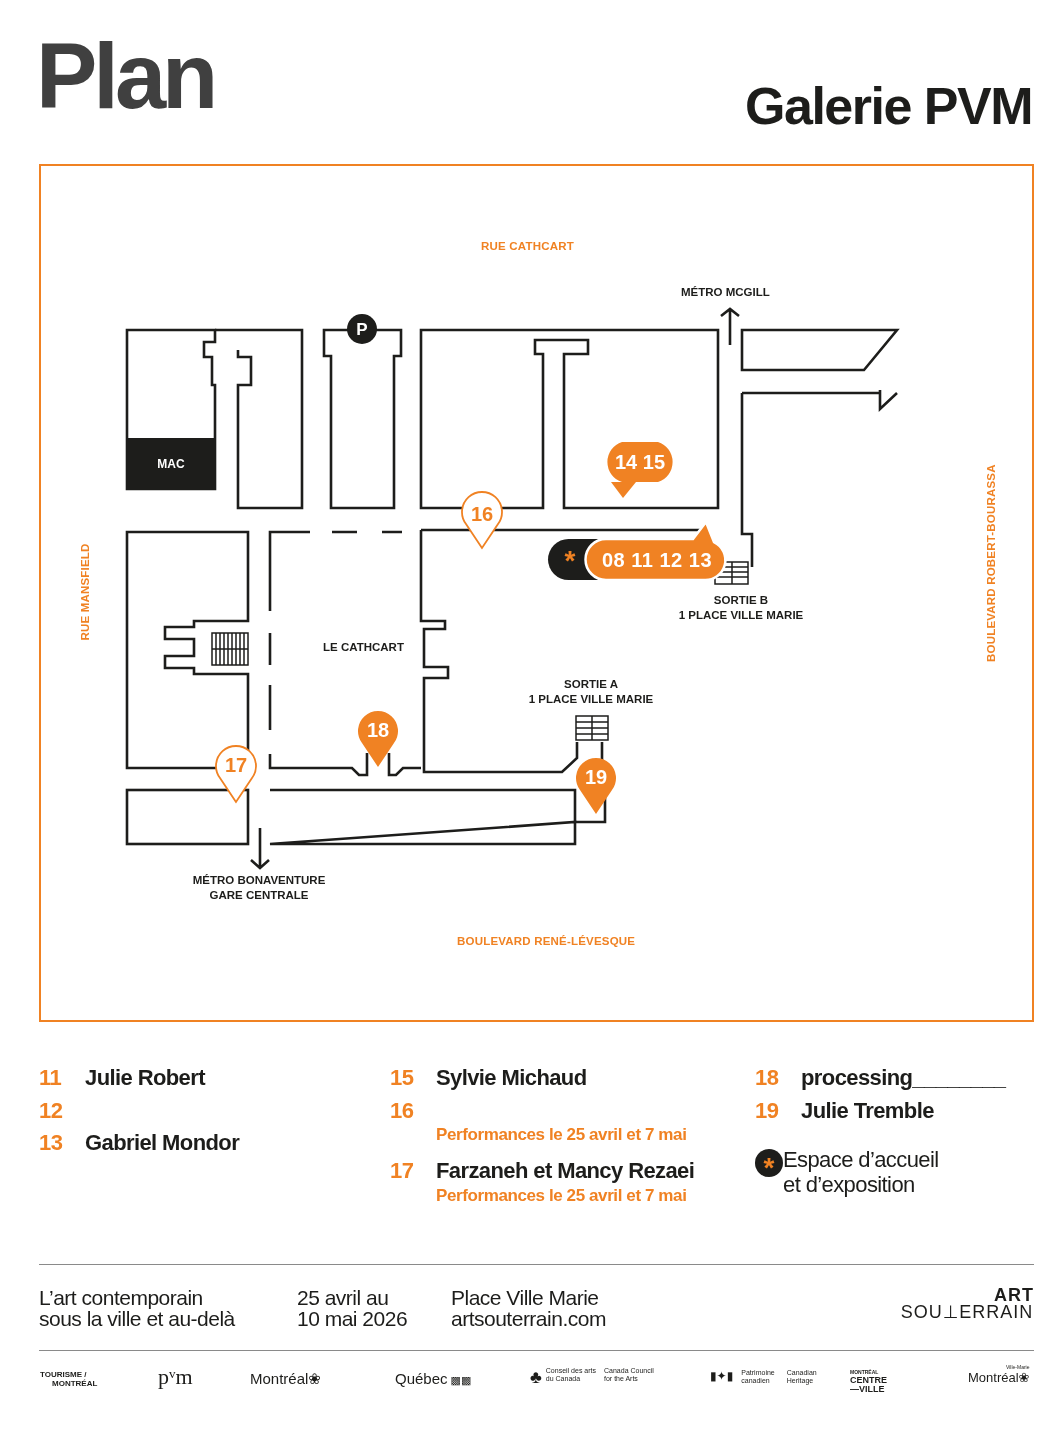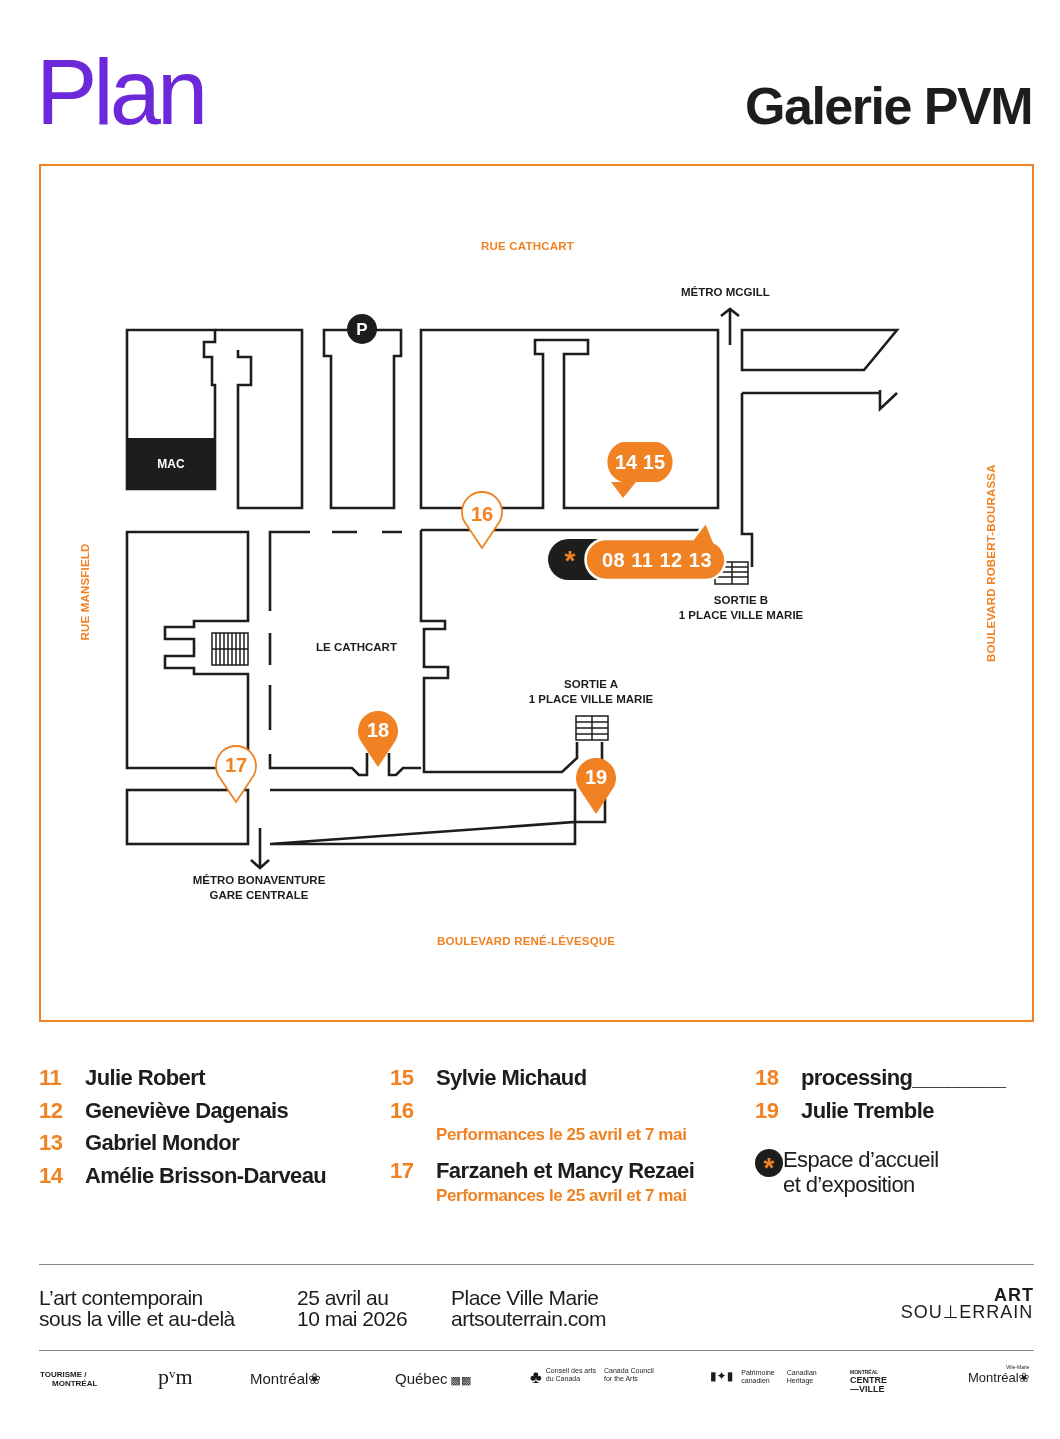--- a/index.html
+++ b/index.html
@@ -1,18 +1,18 @@
 <!DOCTYPE html>
 <html><head>
 <meta charset="utf-8">
 <style>
   * { box-sizing: border-box; margin: 0; padding: 0; }
   body { width: 1060px; height: 1439px; background: #ffffff; font-family: "Liberation Sans", sans-serif; color: #1d1d1b; position: relative; overflow: hidden; }
   .abs { position: absolute; }
-  #title { left: 36px; top: 46px; font-size: 92px; font-weight: normal; color: #6d28d9; letter-spacing: -4px; line-height: 1; }
+  #title { left: 36px; top: 30px; font-size: 92px; font-weight: bold; color: #404040; letter-spacing: -4px; line-height: 1; }
   #gallery { right: 28px; top: 80px; font-size: 52px; font-weight: bold; letter-spacing: -1.5px; line-height: 1; }
   #map-frame { left: 39px; top: 164px; width: 995px; height: 858px; border: 2px solid #f08223; }
   #map-svg { left: 0; top: 0; }
   .street { font-size: 11.5px; font-weight: bold; color: #f08223; letter-spacing: 0.2px; white-space: nowrap; }
   .vert { transform: rotate(-90deg); transform-origin: center center; }
   .place { font-size: 11.5px; font-weight: bold; text-align: center; line-height: 15px; white-space: nowrap; color: #1d1d1b; }
   .legend-col { top: 1062px; }
   .leg-row { display: flex; align-items: baseline; font-size: 22px; font-weight: bold; letter-spacing: -0.6px; line-height: 32.5px; }
   .leg-num { color: #f08223; width: 46px; flex: none; }
   .leg-name { color: #1d1d1b; }
@@ -110,26 +110,26 @@
       <text x="376" y="735" text-anchor="middle" font-family="Liberation Sans, sans-serif" font-weight="bold" font-size="20" fill="#ffffff">18</text>
     </g>
 
     <g>
       <path d="M594 812 L578 788 A20 20 0 1 1 610 788 Z" fill="#f08223"></path>
       <text x="594" y="782" text-anchor="middle" font-family="Liberation Sans, sans-serif" font-weight="bold" font-size="20" fill="#ffffff">19</text>
     </g>
   </svg>
 
   <div class="abs street" style="left:440px; top:74px;">RUE CATHCART</div>
-  <div class="abs street" style="left:396px; top:769px;">BOULEVARD RENÉ-LÉVESQUE</div>
+  <div class="abs street" style="left:416px; top:769px;">BOULEVARD RENÉ-LÉVESQUE</div>
   <div class="abs street vert" style="left:-6px; top:420px; width:100px; text-align:center;">RUE MANSFIELD</div>
   <div class="abs street vert" style="left:880px; top:420px; width:140px; text-align:center;">BOULEVARD ROBERT-BOURASSA</div>
 
   <div class="abs place" style="left:640px; top:119px;">MÉTRO MCGILL</div>
-  <div class="abs place" style="left:263px; top:474px;padding-left:12px;">LE CATHCART</div>
+  <div class="abs place" style="left:270px; top:474px;padding-left:12px;">LE CATHCART</div>
   <div class="abs place" style="left:625px; top:427px; width:150px;">
     <div>SORTIE B</div>
     <div>1 PLACE VILLE MARIE</div>
   </div>
   <div class="abs place" style="left:475px; top:511px; width:150px;">
     <div>SORTIE A</div>
     <div>1 PLACE VILLE MARIE</div>
   </div>
   <div class="abs place" style="left:143px; top:707px; width:150px;">
     <div>MÉTRO BONAVENTURE</div>
@@ -137,29 +137,24 @@
   </div>
 </div>
 
 <div class="abs legend-col" style="left:39px;">
   <div class="leg-row">
       <span class="leg-num">11</span>
       <span class="leg-name">Julie Robert</span>
     </div>
   <div class="leg-row">
       <span class="leg-num">12</span>
-      <span class="leg-name">Geneviève Dagenais</span>
     </div>
   <div class="leg-row">
       <span class="leg-num">13</span>
       <span class="leg-name">Gabriel Mondor</span>
-    </div>
-  <div class="leg-row">
-      <span class="leg-num">14</span>
-      <span class="leg-name">Amélie Brisson-Darveau</span>
     </div>
 </div>
 
 <div class="abs legend-col" style="left:390px;">
   <div class="leg-row">
       <span class="leg-num">15</span>
       <span class="leg-name">Sylvie Michaud</span>
     </div>
   <div class="leg-row">
       <span class="leg-num">16</span>

